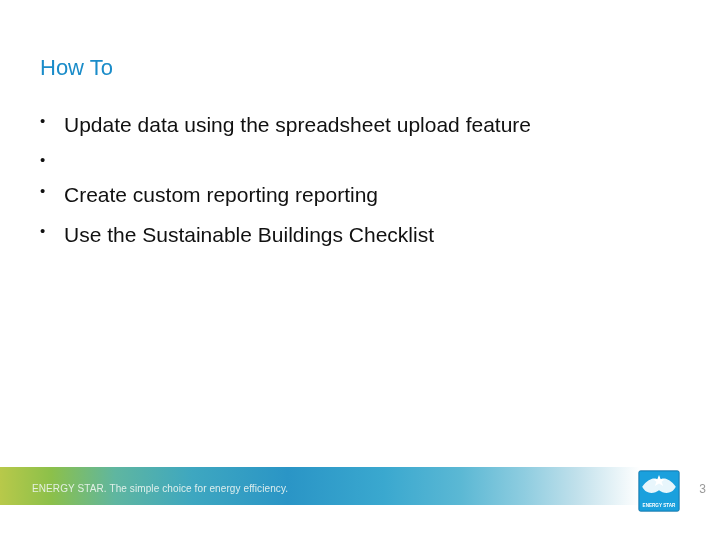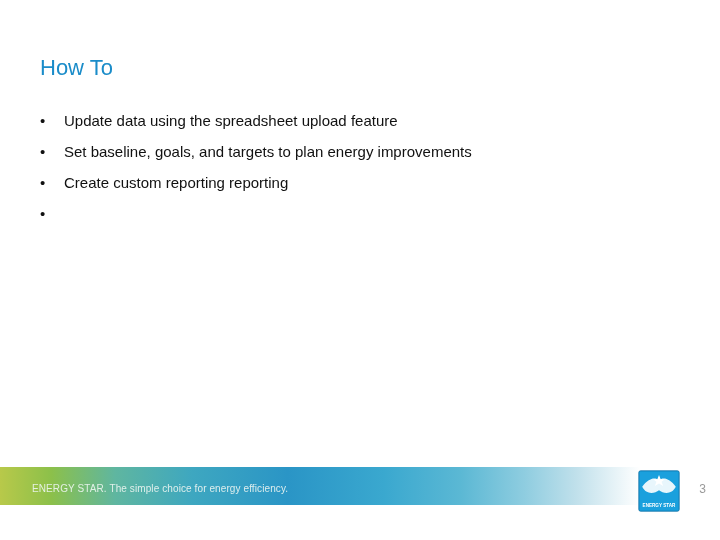--- a/index.html
+++ b/index.html
@@ -2,21 +2,21 @@
 <html><head>
 <meta charset="utf-8">
 <style>
   * { margin: 0; padding: 0; box-sizing: border-box; }
   html, body { width: 720px; height: 540px; background: #ffffff; font-family: Arial, Helvetica, sans-serif; overflow: hidden; }
   .slide { position: relative; width: 720px; height: 540px; }
   .title { position: absolute; top: 55px; left: 40px; font-size: 22px; font-weight: normal; color: #1a8cc9; }
   .bullets { position: absolute; top: 110px; left: 40px; right: 40px; }
   .bullet-row { display: flex; align-items: flex-start; margin-bottom: 10px; }
   .bullet-dot { width: 24px; flex-shrink: 0; font-size: 15px; color: #111; line-height: 1.4; }
-  .bullet-text { font-size: 15px; color: #111; line-height: 1.4; }
+  .bullet-text { font-size: 21px; color: #111; line-height: 1.4; }
   .footer-bar {
     position: absolute;
     left: 0;
     bottom: 35px;
     width: 640px;
     height: 38px;
     background: linear-gradient(90deg,
       #b8c94a 0%,
       #8cc04a 8%,
       #5fb6a0 18%,
@@ -64,28 +64,28 @@
 
   <div class="title">How To</div>
 
   <div class="bullets">
     <div class="bullet-row">
       <span class="bullet-dot">•</span>
       <span class="bullet-text">Update data using the spreadsheet upload feature</span>
     </div>
     <div class="bullet-row">
       <span class="bullet-dot">•</span>
-      <span class="bullet-text">Set baseline, goals, and targets to plan energy improvements</span>
     </div>
     <div class="bullet-row">
       <span class="bullet-dot">•</span>
       <span class="bullet-text">Create custom reporting reporting</span>
     </div>
     <div class="bullet-row">
       <span class="bullet-dot">•</span>
+      <span class="bullet-text">Use the Sustainable Buildings Checklist</span>
     </div>
   </div>
 
   <div class="footer-bar"></div>
   <div class="footer-text">ENERGY STAR. The simple choice for energy efficiency.</div>
 
   <div class="logo" aria-label="ENERGY STAR">
     <svg viewBox="0 0 50 50">
       <rect x="1" y="1" width="48" height="48" rx="2" fill="#1aa0dd" stroke="#0b6ea3" stroke-width="1"></rect>
       <path d="M5 20 C 12 10, 20 8, 25 12 C 30 8, 38 10, 45 20 C 40 30, 30 28, 25 24 C 20 28, 10 30, 5 20 Z" fill="#ffffff" opacity="0.9"></path>

